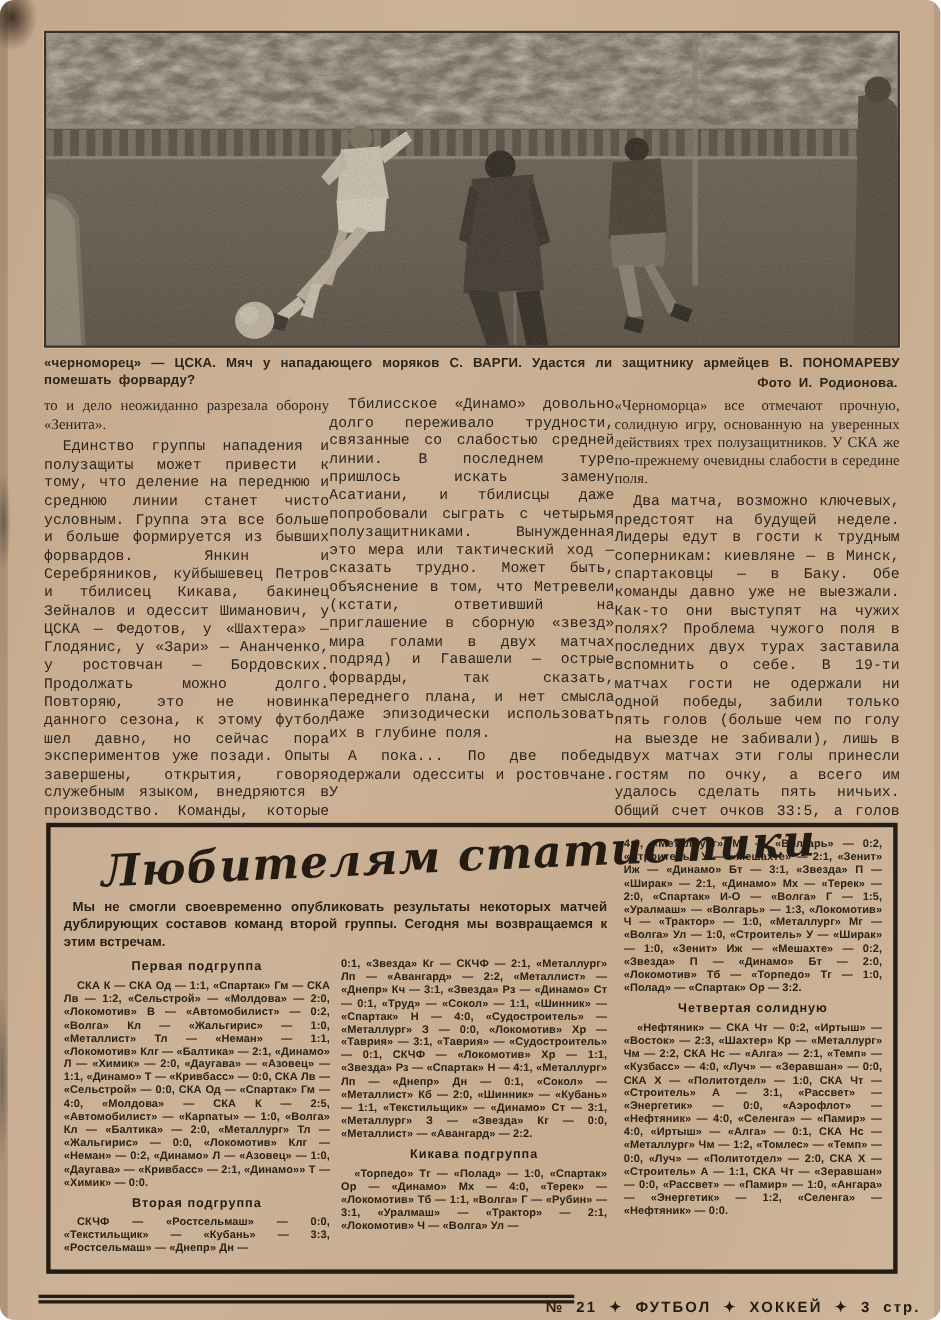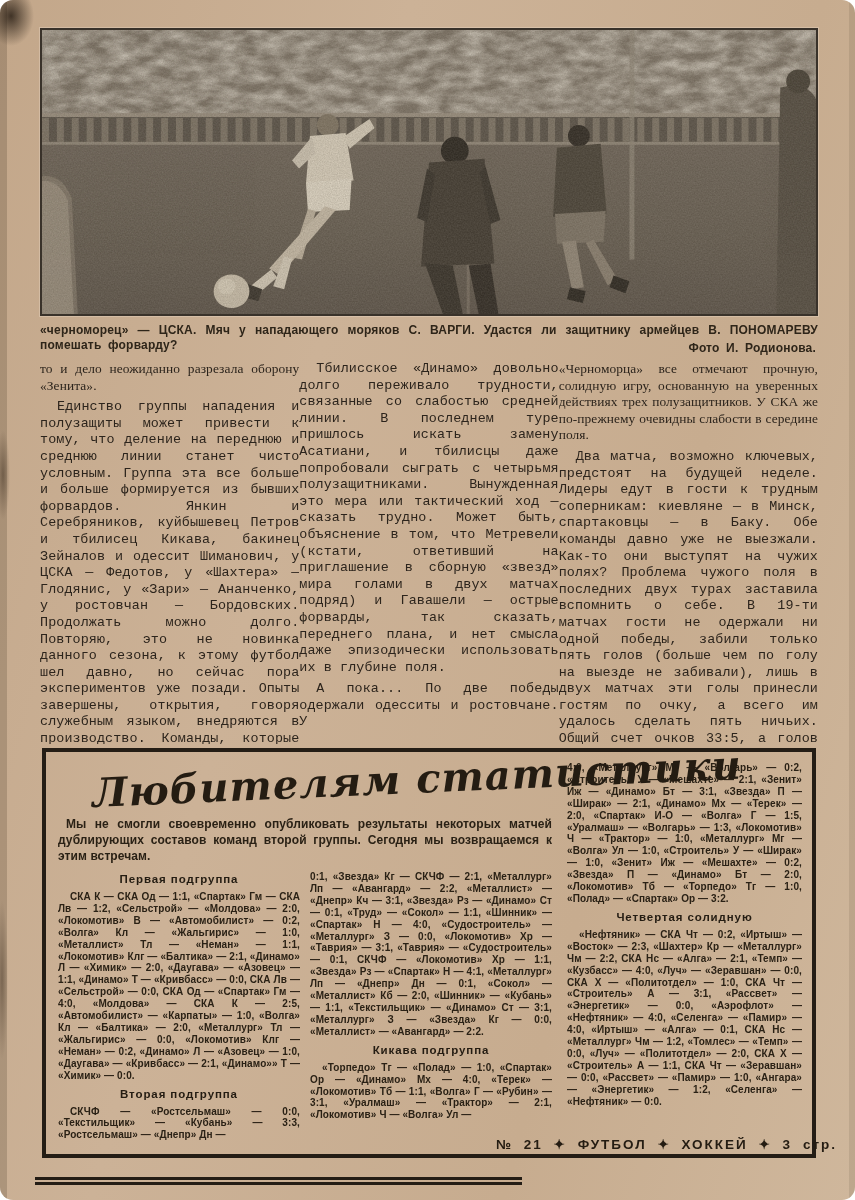--- a/index.html
+++ b/index.html
@@ -72,21 +72,21 @@
   }
   .scol h3.first{margin-top:2px;}
   .stats-right{padding-top:2px;}
 
   
   .footer-rule{
     position:absolute;left:35px;top:1177px;width:487px;height:8px;box-sizing:border-box;
     border-top:3px solid #241d15;border-bottom:3px solid #241d15;
   }
   .footer-text{
-    position:absolute;right:18px;top:1136px;
+    position:absolute;right:18px;top:1180px;
     font-family:"Liberation Sans",sans-serif;font-weight:bold;font-size:13.5px;
     letter-spacing:2px;word-spacing:5px;color:#241c12;white-space:nowrap;
   }
 </style>
 </head>
 <body>
 
 <div class="page">
   <div class="edge-left"></div>
   <div class="edge-right"></div>

